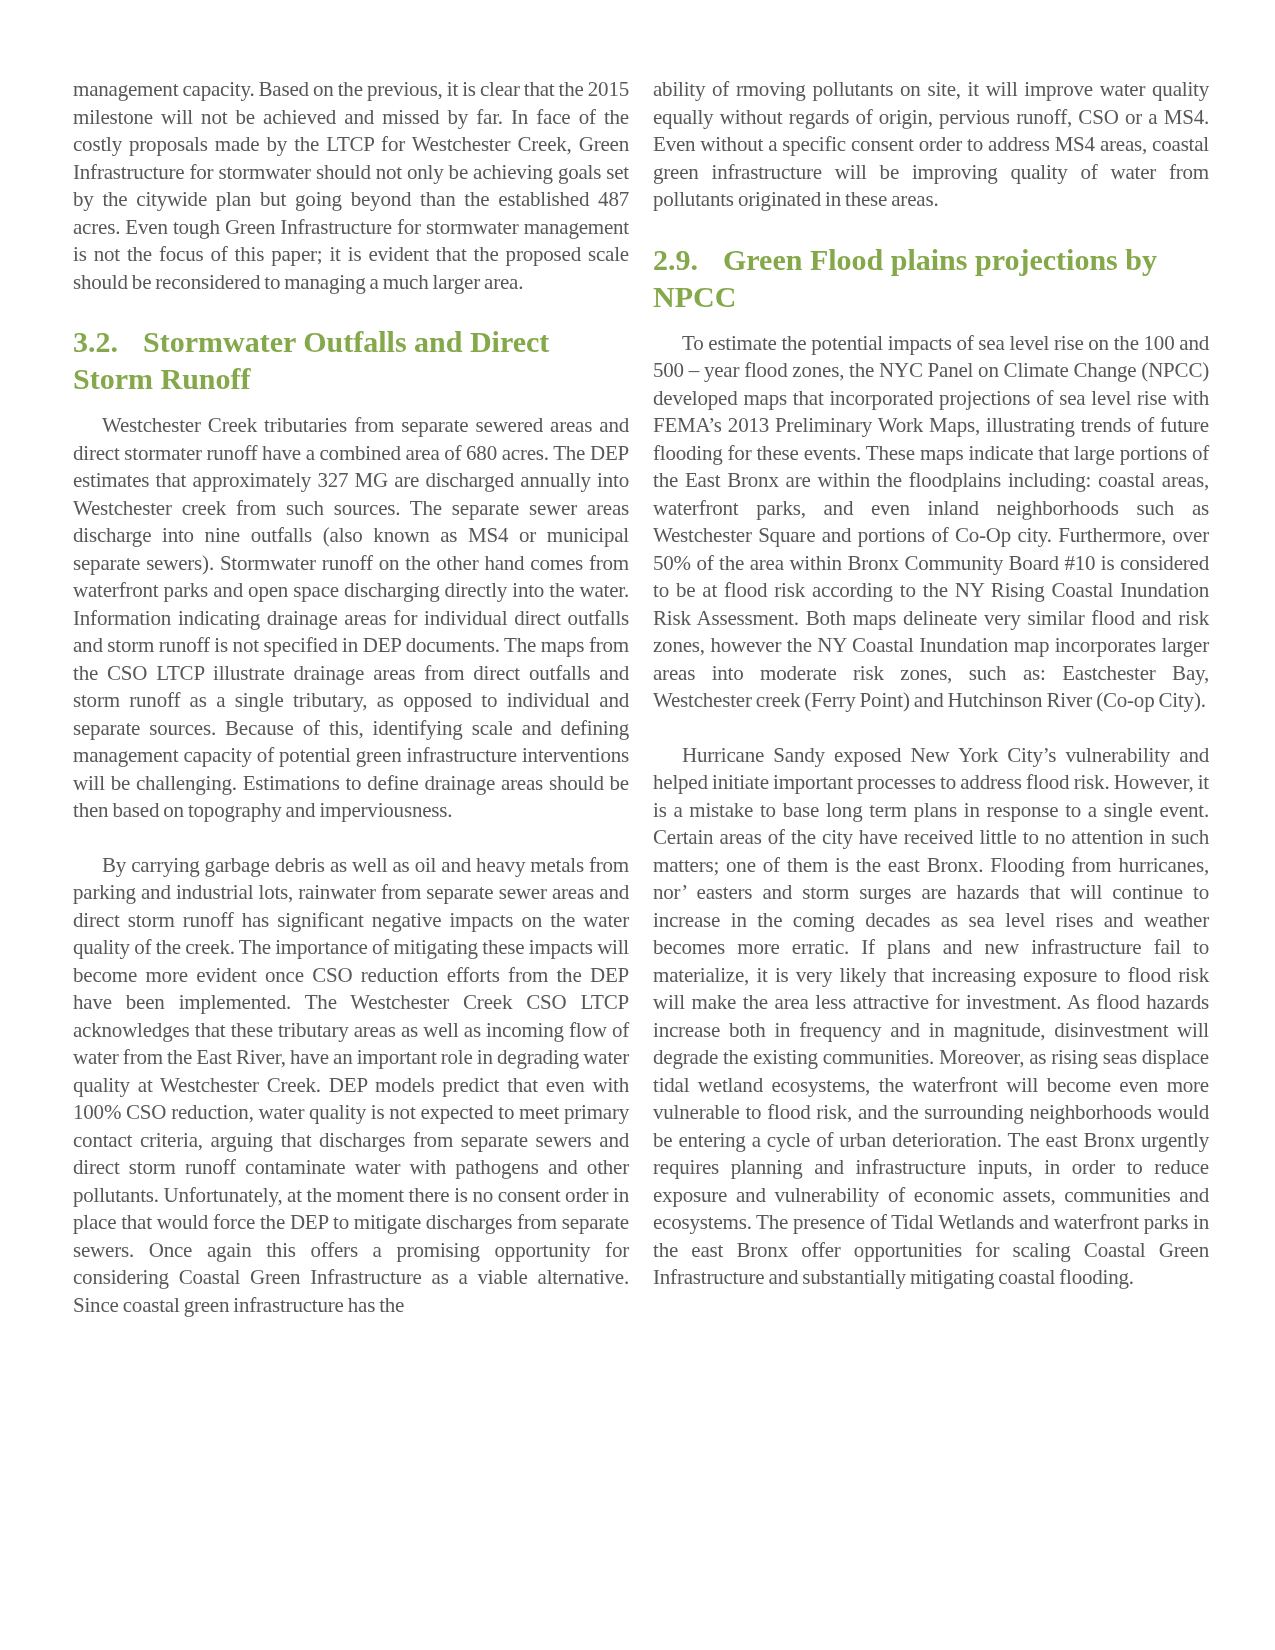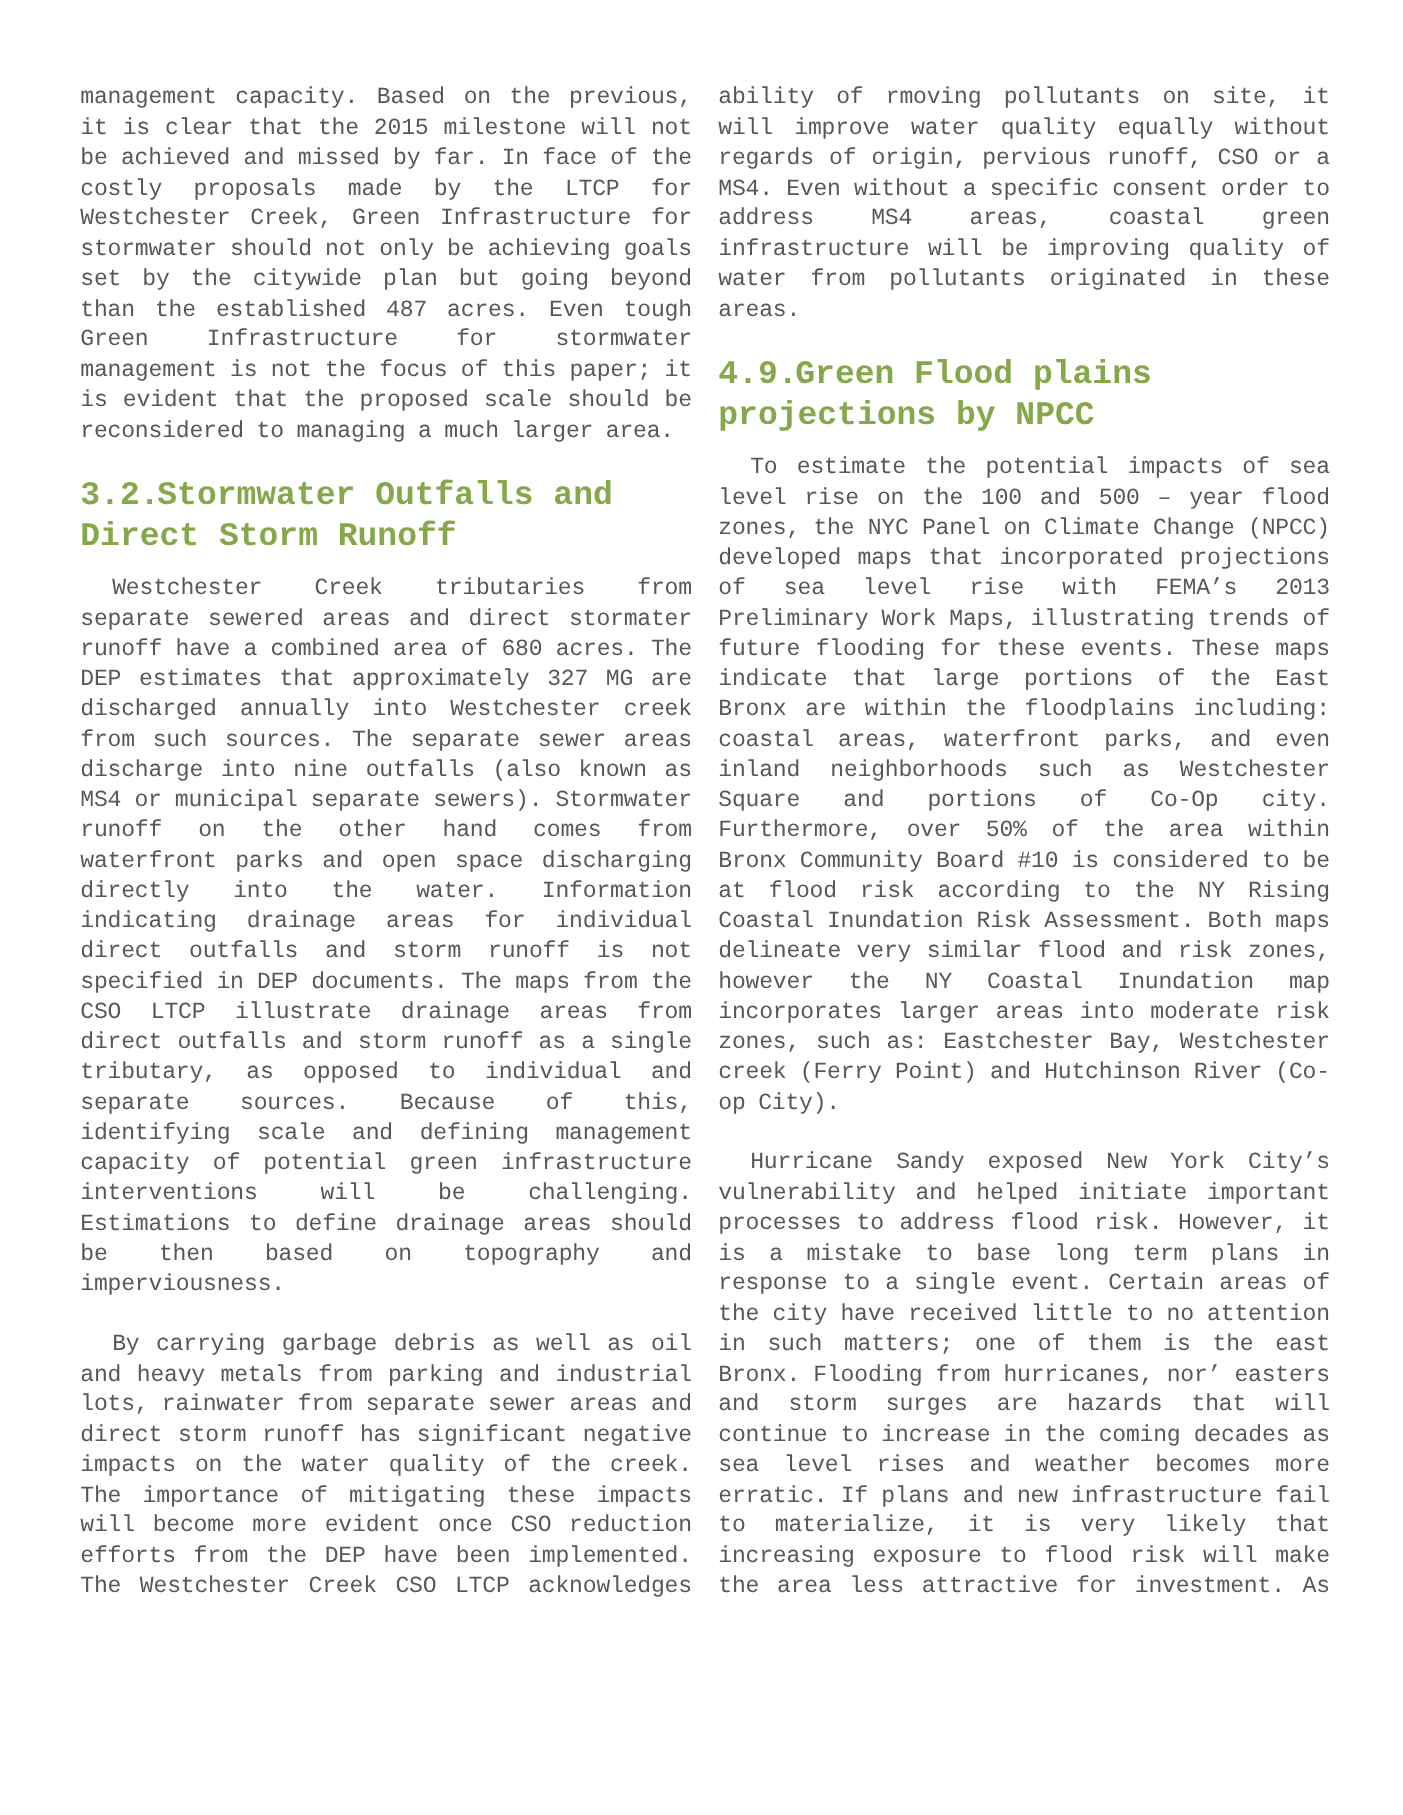--- a/index.html
+++ b/index.html
@@ -2,21 +2,21 @@
 <html><head>
 <meta charset="utf-8">
 <style>
   html, body { margin: 0; padding: 0; background: #ffffff; }
   .page {
     position: relative;
     width: 1275px;
     height: 1456px;
     background: #ffffff;
     overflow: hidden;
-    font-family: Liberation Mono, monospace;
+    font-family: Liberation Serif, serif;
   }
   .content {
     position: absolute;
     left: 73px;
     top: 76px;
     width: 1136px;
     display: flex;
     gap: 24px;
   }
   .column { width: 556px; }
@@ -70,21 +70,21 @@
 
       <p class="para indent">Westchester Creek tributaries from separate sewered areas and direct stormater runoff have a combined area of 680 acres. The DEP estimates that approximately 327 MG are discharged annually into Westchester creek from such sources. The separate sewer areas discharge into nine outfalls (also known as MS4 or municipal separate sewers). Stormwater runoff on the other hand comes from waterfront parks and open space discharging directly into the water. Information indicating drainage areas for individual direct outfalls and storm runoff is not specified in DEP documents. The maps from the CSO LTCP illustrate drainage areas from direct outfalls and storm runoff as a single tributary, as opposed to individual and separate sources. Because of this, identifying scale and defining management capacity of potential green infrastructure interventions will be challenging. Estimations to define drainage areas should be then based on topography and imperviousness.</p>
 
       <p class="para indent">By carrying garbage debris as well as oil and heavy metals from parking and industrial lots, rainwater from separate sewer areas and direct storm runoff has significant negative impacts on the water quality of the creek. The importance of mitigating these impacts will become more evident once CSO reduction efforts from the DEP have been implemented. The Westchester Creek CSO LTCP acknowledges that these tributary areas as well as incoming flow of water from the East River, have an important role in degrading water quality at Westchester Creek. DEP models predict that even with 100% CSO reduction, water quality is not expected to meet primary contact criteria, arguing that discharges from separate sewers and direct storm runoff contaminate water with pathogens and other pollutants. Unfortunately, at the moment there is no consent order in place that would force the DEP to mitigate discharges from separate sewers. Once again this offers a promising opportunity for considering Coastal Green Infrastructure as a viable alternative. Since coastal green infrastructure has the</p>
     </div>
 
     <div class="column">
       <p class="para">ability of rmoving pollutants on site, it will improve water quality equally without regards of origin, pervious runoff, CSO or a MS4. Even without a specific consent order to address MS4 areas, coastal green infrastructure will be improving quality of water from pollutants originated in these areas.</p>
 
       <h2 class="section-heading">
-        <span class="section-number">4.9.</span><span>Green Flood plains projections by NPCC</span>
+        <span class="section-number">2.9.</span><span>Green Flood plains projections by NPCC</span>
       </h2>
 
       <p class="para indent">To estimate the potential impacts of sea level rise on the 100 and 500 – year flood zones, the NYC Panel on Climate Change (NPCC) developed maps that incorporated projections of sea level rise with FEMA’s 2013 Preliminary Work Maps, illustrating trends of future flooding for these events. These maps indicate that large portions of the East Bronx are within the floodplains including: coastal areas, waterfront parks, and even inland neighborhoods such as Westchester Square and portions of Co-Op city. Furthermore, over 50% of the area within Bronx Community Board #10 is considered to be at flood risk according to the NY Rising Coastal Inundation Risk Assessment. Both maps delineate very similar flood and risk zones, however the NY Coastal Inundation map incorporates larger areas into moderate risk zones, such as: Eastchester Bay, Westchester creek (Ferry Point) and Hutchinson River (Co-op City).</p>
 
       <p class="para indent">Hurricane Sandy exposed New York City’s vulnerability and helped initiate important processes to address flood risk. However, it is a mistake to base long term plans in response to a single event. Certain areas of the city have received little to no attention in such matters; one of them is the east Bronx. Flooding from hurricanes, nor’ easters and storm surges are hazards that will continue to increase in the coming decades as sea level rises and weather becomes more erratic. If plans and new infrastructure fail to materialize, it is very likely that increasing exposure to flood risk will make the area less attractive for investment. As flood hazards increase both in frequency and in magnitude, disinvestment will degrade the existing communities. Moreover, as rising seas displace tidal wetland ecosystems, the waterfront will become even more vulnerable to flood risk, and the surrounding neighborhoods would be entering a cycle of urban deterioration. The east Bronx urgently requires planning and infrastructure inputs, in order to reduce exposure and vulnerability of economic assets, communities and ecosystems. The presence of Tidal Wetlands and waterfront parks in the east Bronx offer opportunities for scaling Coastal Green Infrastructure and substantially mitigating coastal flooding.</p>
     </div>
 
   </div>
 
   <div class="bottom-rule"></div>

